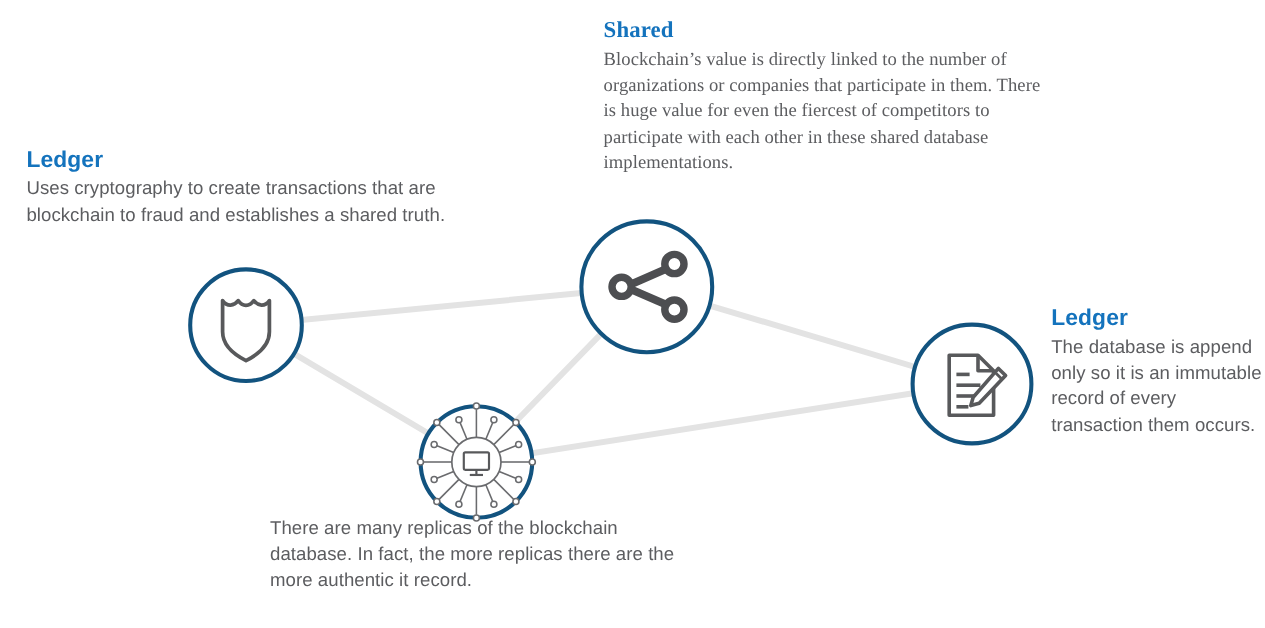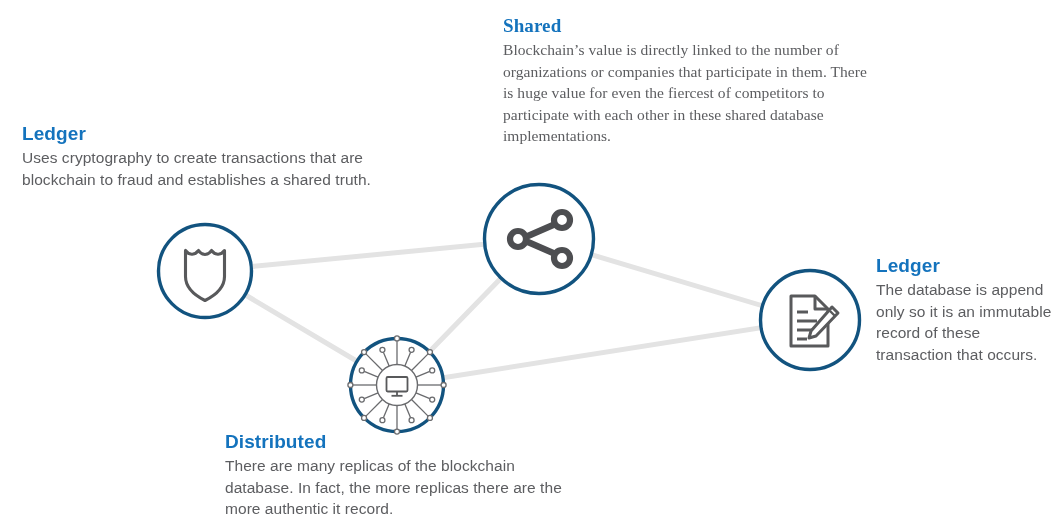--- a/index.html
+++ b/index.html
@@ -156,19 +156,18 @@
   <div class="node-desc">Uses cryptography to create transactions that are blockchain to fraud and establishes a shared truth.</div>
 </div>
 
 <div class="node-block" id="block-shared">
   <div class="node-title">Shared</div>
   <div class="node-desc">Blockchain’s value is directly linked to the number of organizations or companies that participate in them. There is huge value for even the fiercest of competitors to participate with each other in these shared database implementations.</div>
 </div>
 
 <div class="node-block" id="block-ledger">
   <div class="node-title">Ledger</div>
-  <div class="node-desc">The database is append only so it is an immutable record of these transaction that occurs.</div>
+  <div class="node-desc">The database is append only so it is an immutable record of every transaction them occurs.</div>
 </div>
 
 <div class="node-block" id="block-distributed">
-  <div class="node-title">Distributed</div>
   <div class="node-desc">There are many replicas of the blockchain database. In fact, the more replicas there are the more authentic it record.</div>
 </div>
 
 </body></html>

